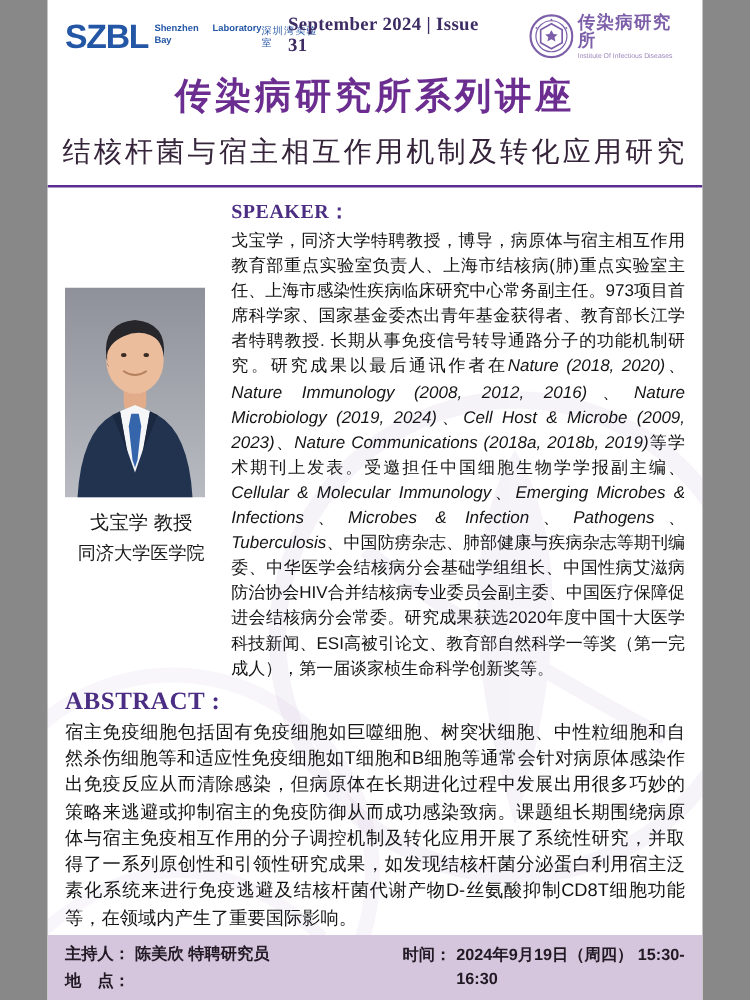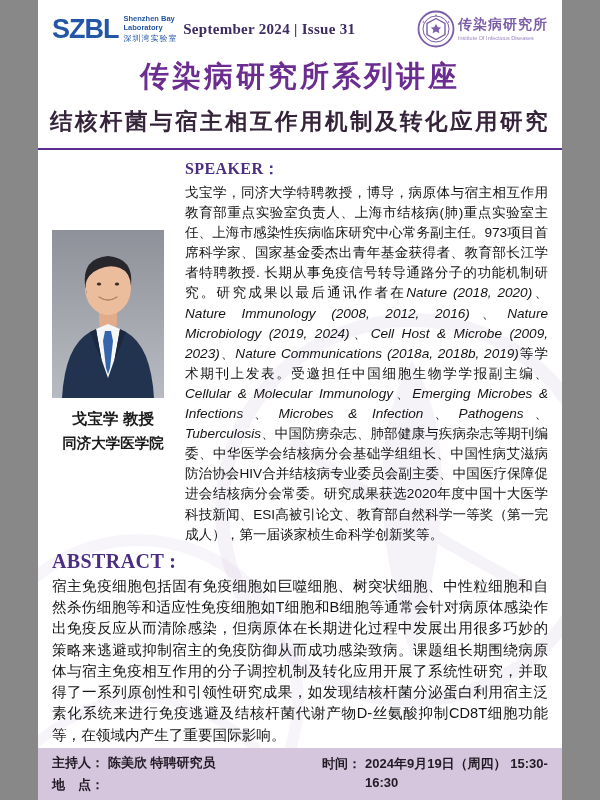--- a/index.html
+++ b/index.html
@@ -11,42 +11,42 @@
   
   .watermark{position:absolute;right:-60px;top:300px;opacity:0.05;pointer-events:none;}
   .watermark2{position:absolute;left:-80px;top:520px;opacity:0.04;pointer-events:none;}
 
   
   .header{display:flex;align-items:center;justify-content:space-between;
     padding:7px 14px 3px;height:44px;position:relative;z-index:2;}
   .szbl{display:flex;align-items:center;gap:5px;}
   .szbl-acronym{font-family:"Liberation Sans",sans-serif;font-weight:bold;
     font-size:27px;color:#2456A6;letter-spacing:-1px;line-height:1;}
-  .szbl-text{display:flex;flex-direction:column;line-height:1.15;}
+  .szbl-text{display:flex;flex-direction:row;line-height:1.15;}
   .szbl-en{font-size:7.5px;color:#2456A6;font-weight:bold;}
   .szbl-cn{font-size:8px;color:#2456A6;letter-spacing:1px;margin-top:1px;}
   .issue{font-family:"Liberation Serif",serif;font-weight:bold;
     color:#3d2b63;font-size:15px;letter-spacing:0.3px;transform:translateX(-28px);}
   .iid-logo{display:flex;align-items:center;gap:3px;}
   .iid-text{display:flex;flex-direction:column;line-height:1.1;}
   .iid-cn{font-size:14px;color:#7C5FA8;font-weight:bold;letter-spacing:1px;}
   .iid-en{font-size:5.5px;color:#9b85bd;margin-top:2px;}
 
   
   .title{text-align:center;color:#6B2D90;font-family:"DejaVu Serif","Liberation Serif",serif;
     font-weight:bold;font-size:29px;letter-spacing:3px;margin-top:3px;position:relative;z-index:2;}
-  .subtitle{text-align:center;color:#35243a;font-weight:bold;font-size:22.5px;
+  .subtitle{text-align:center;color:#35243a;font-weight:normal;font-size:22.5px;
     letter-spacing:2.5px;margin-top:9px;position:relative;z-index:2;}
   .rule{border:none;border-top:2.5px solid #5C2D91;margin:11px 0 0 0;}
 
   
   .speaker-section{display:flex;padding:4px 14px 0;position:relative;z-index:2;}
   .left-col{width:122px;flex:none;}
   .photo{margin-top:76px;width:112px;height:168px;display:block;}
-  .caption{text-align:center;font-weight:bold;color:#1a1a1a;margin-top:9px;}
+  .caption{text-align:center;font-weight:normal;color:#1a1a1a;margin-top:9px;}
   .caption-name{font-size:15.5px;line-height:1.6;}
   .caption-aff{font-size:14.5px;line-height:1.6;}
   .right-col{flex:1;padding-left:11px;min-width:0;}
   .section-heading{font-family:"Liberation Serif",serif;font-weight:bold;
     color:#4B2E83;font-size:16px;letter-spacing:0.4px;margin:5px 0 3px;}
   .bio{font-size:13.6px;line-height:20.1px;text-align:justify;}
   .bio .en-italic{font-style:italic;font-family:"Liberation Sans",sans-serif;}
 
   
   .abstract-heading{font-family:"Liberation Serif",serif;font-weight:bold;

